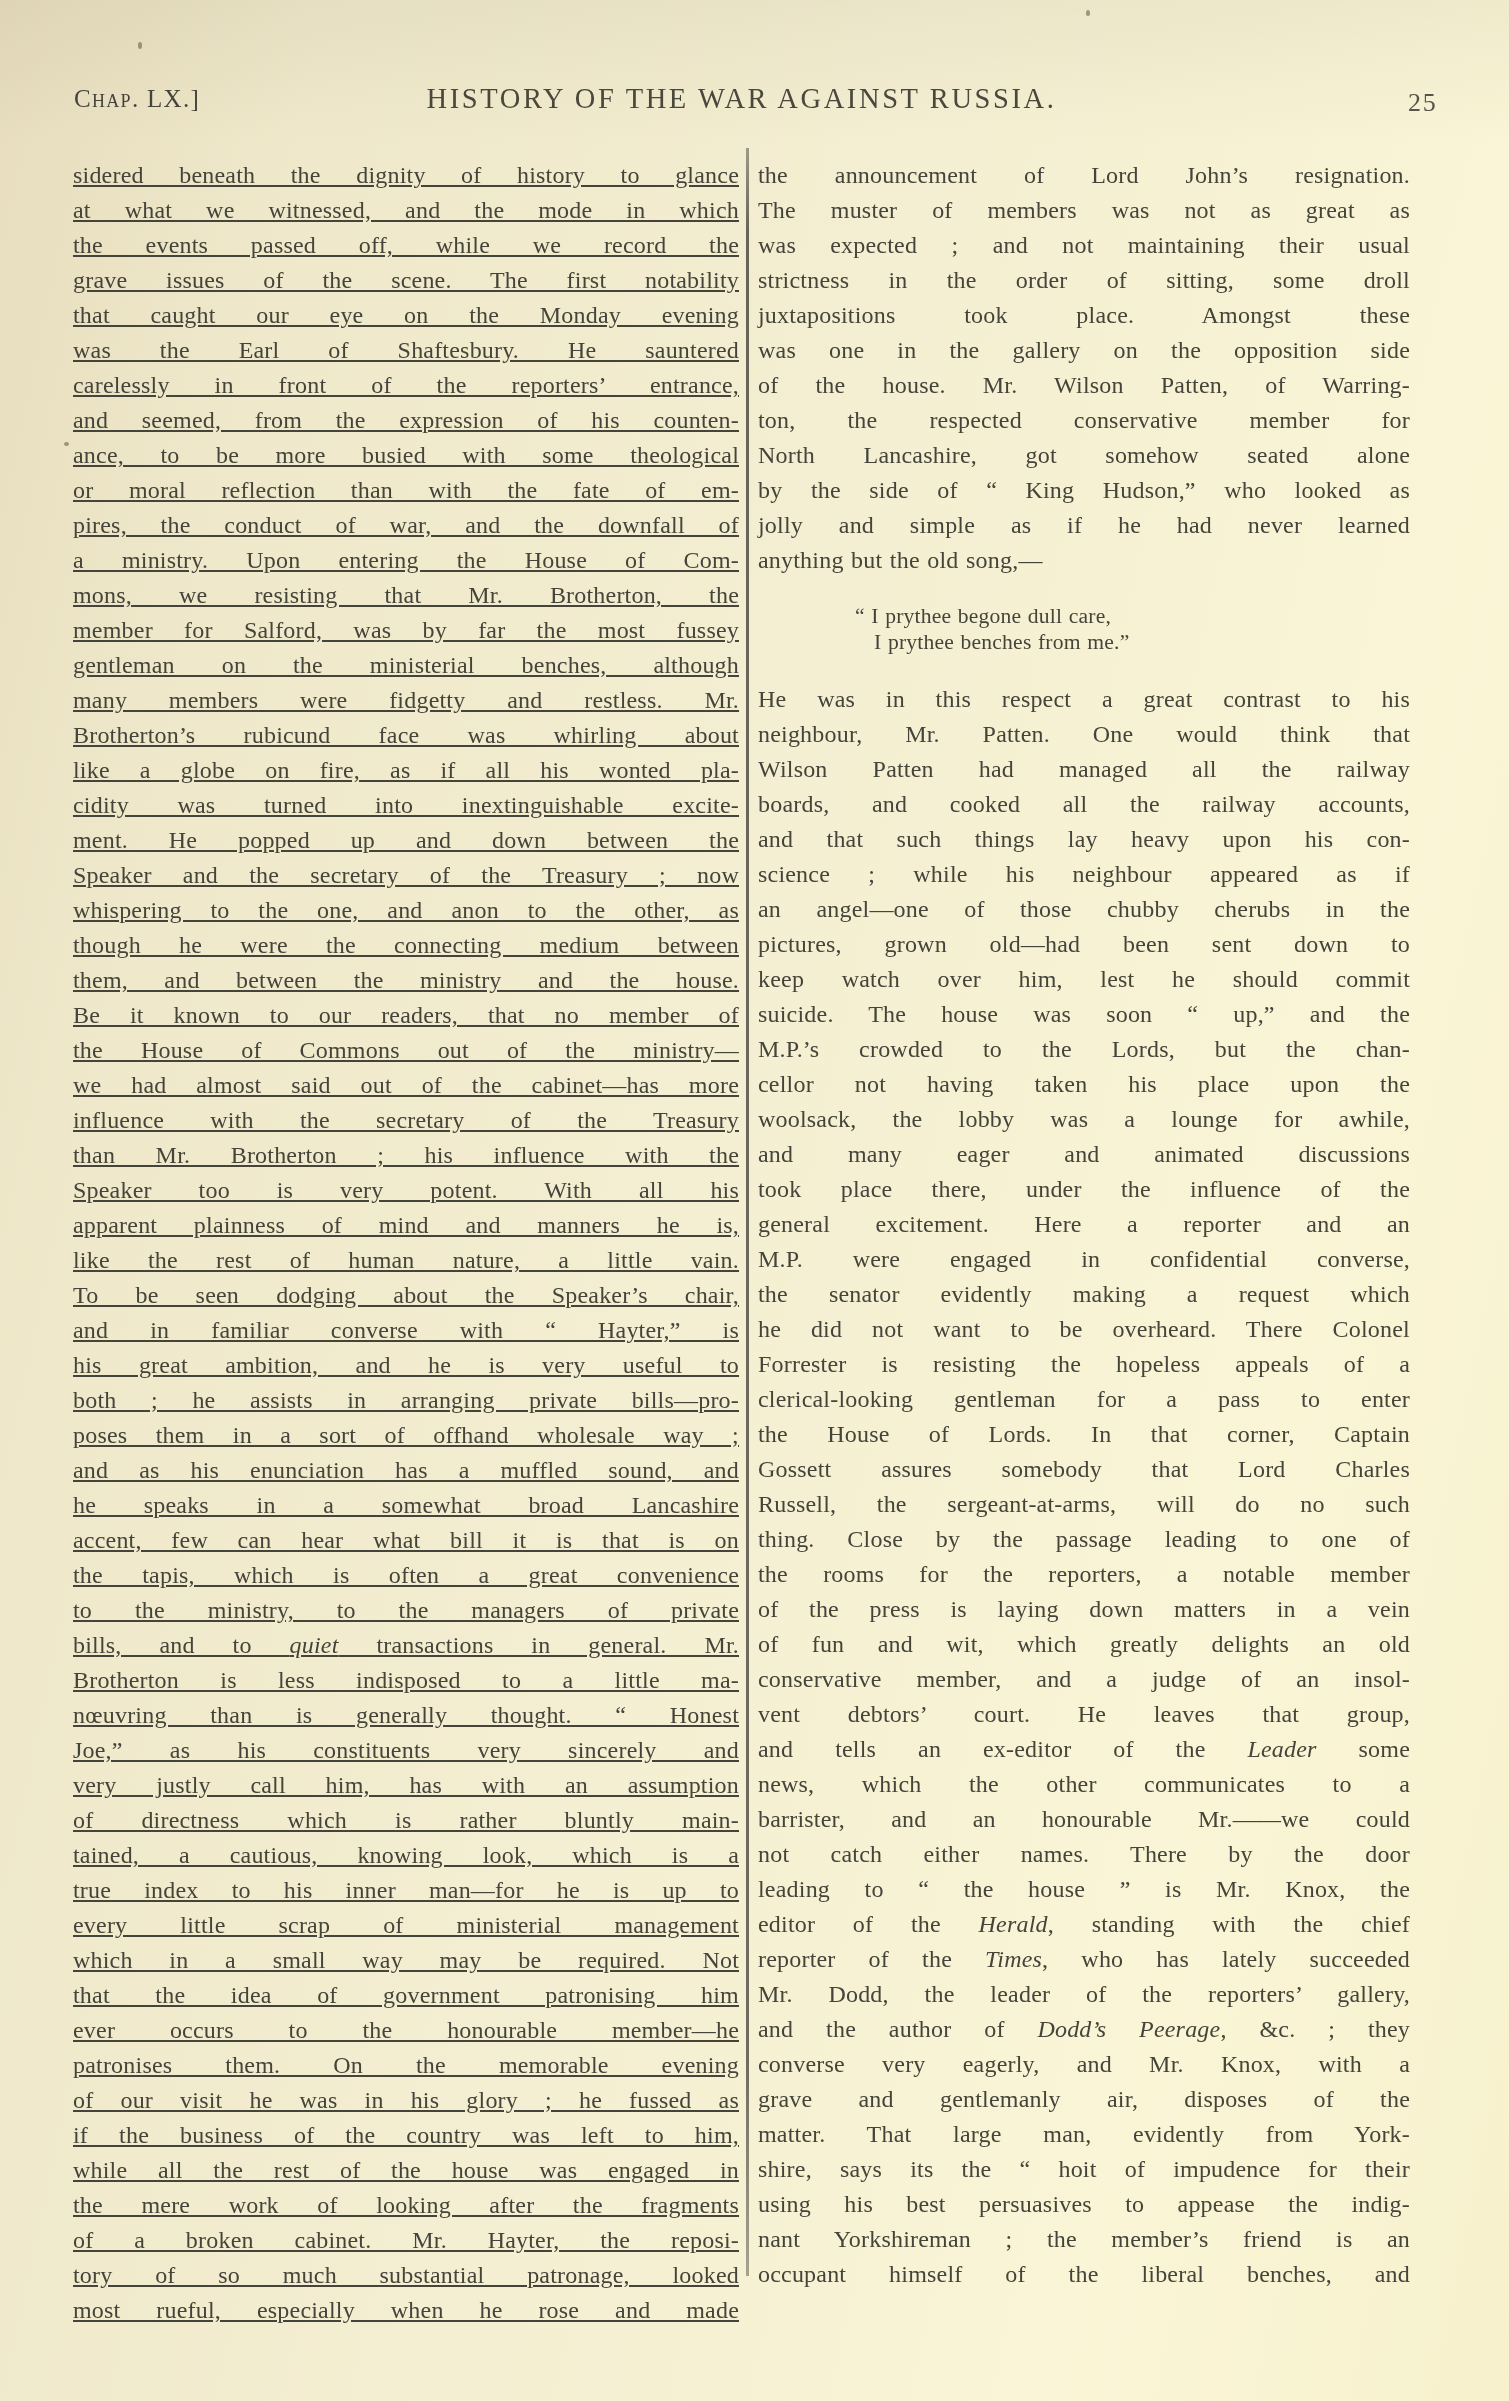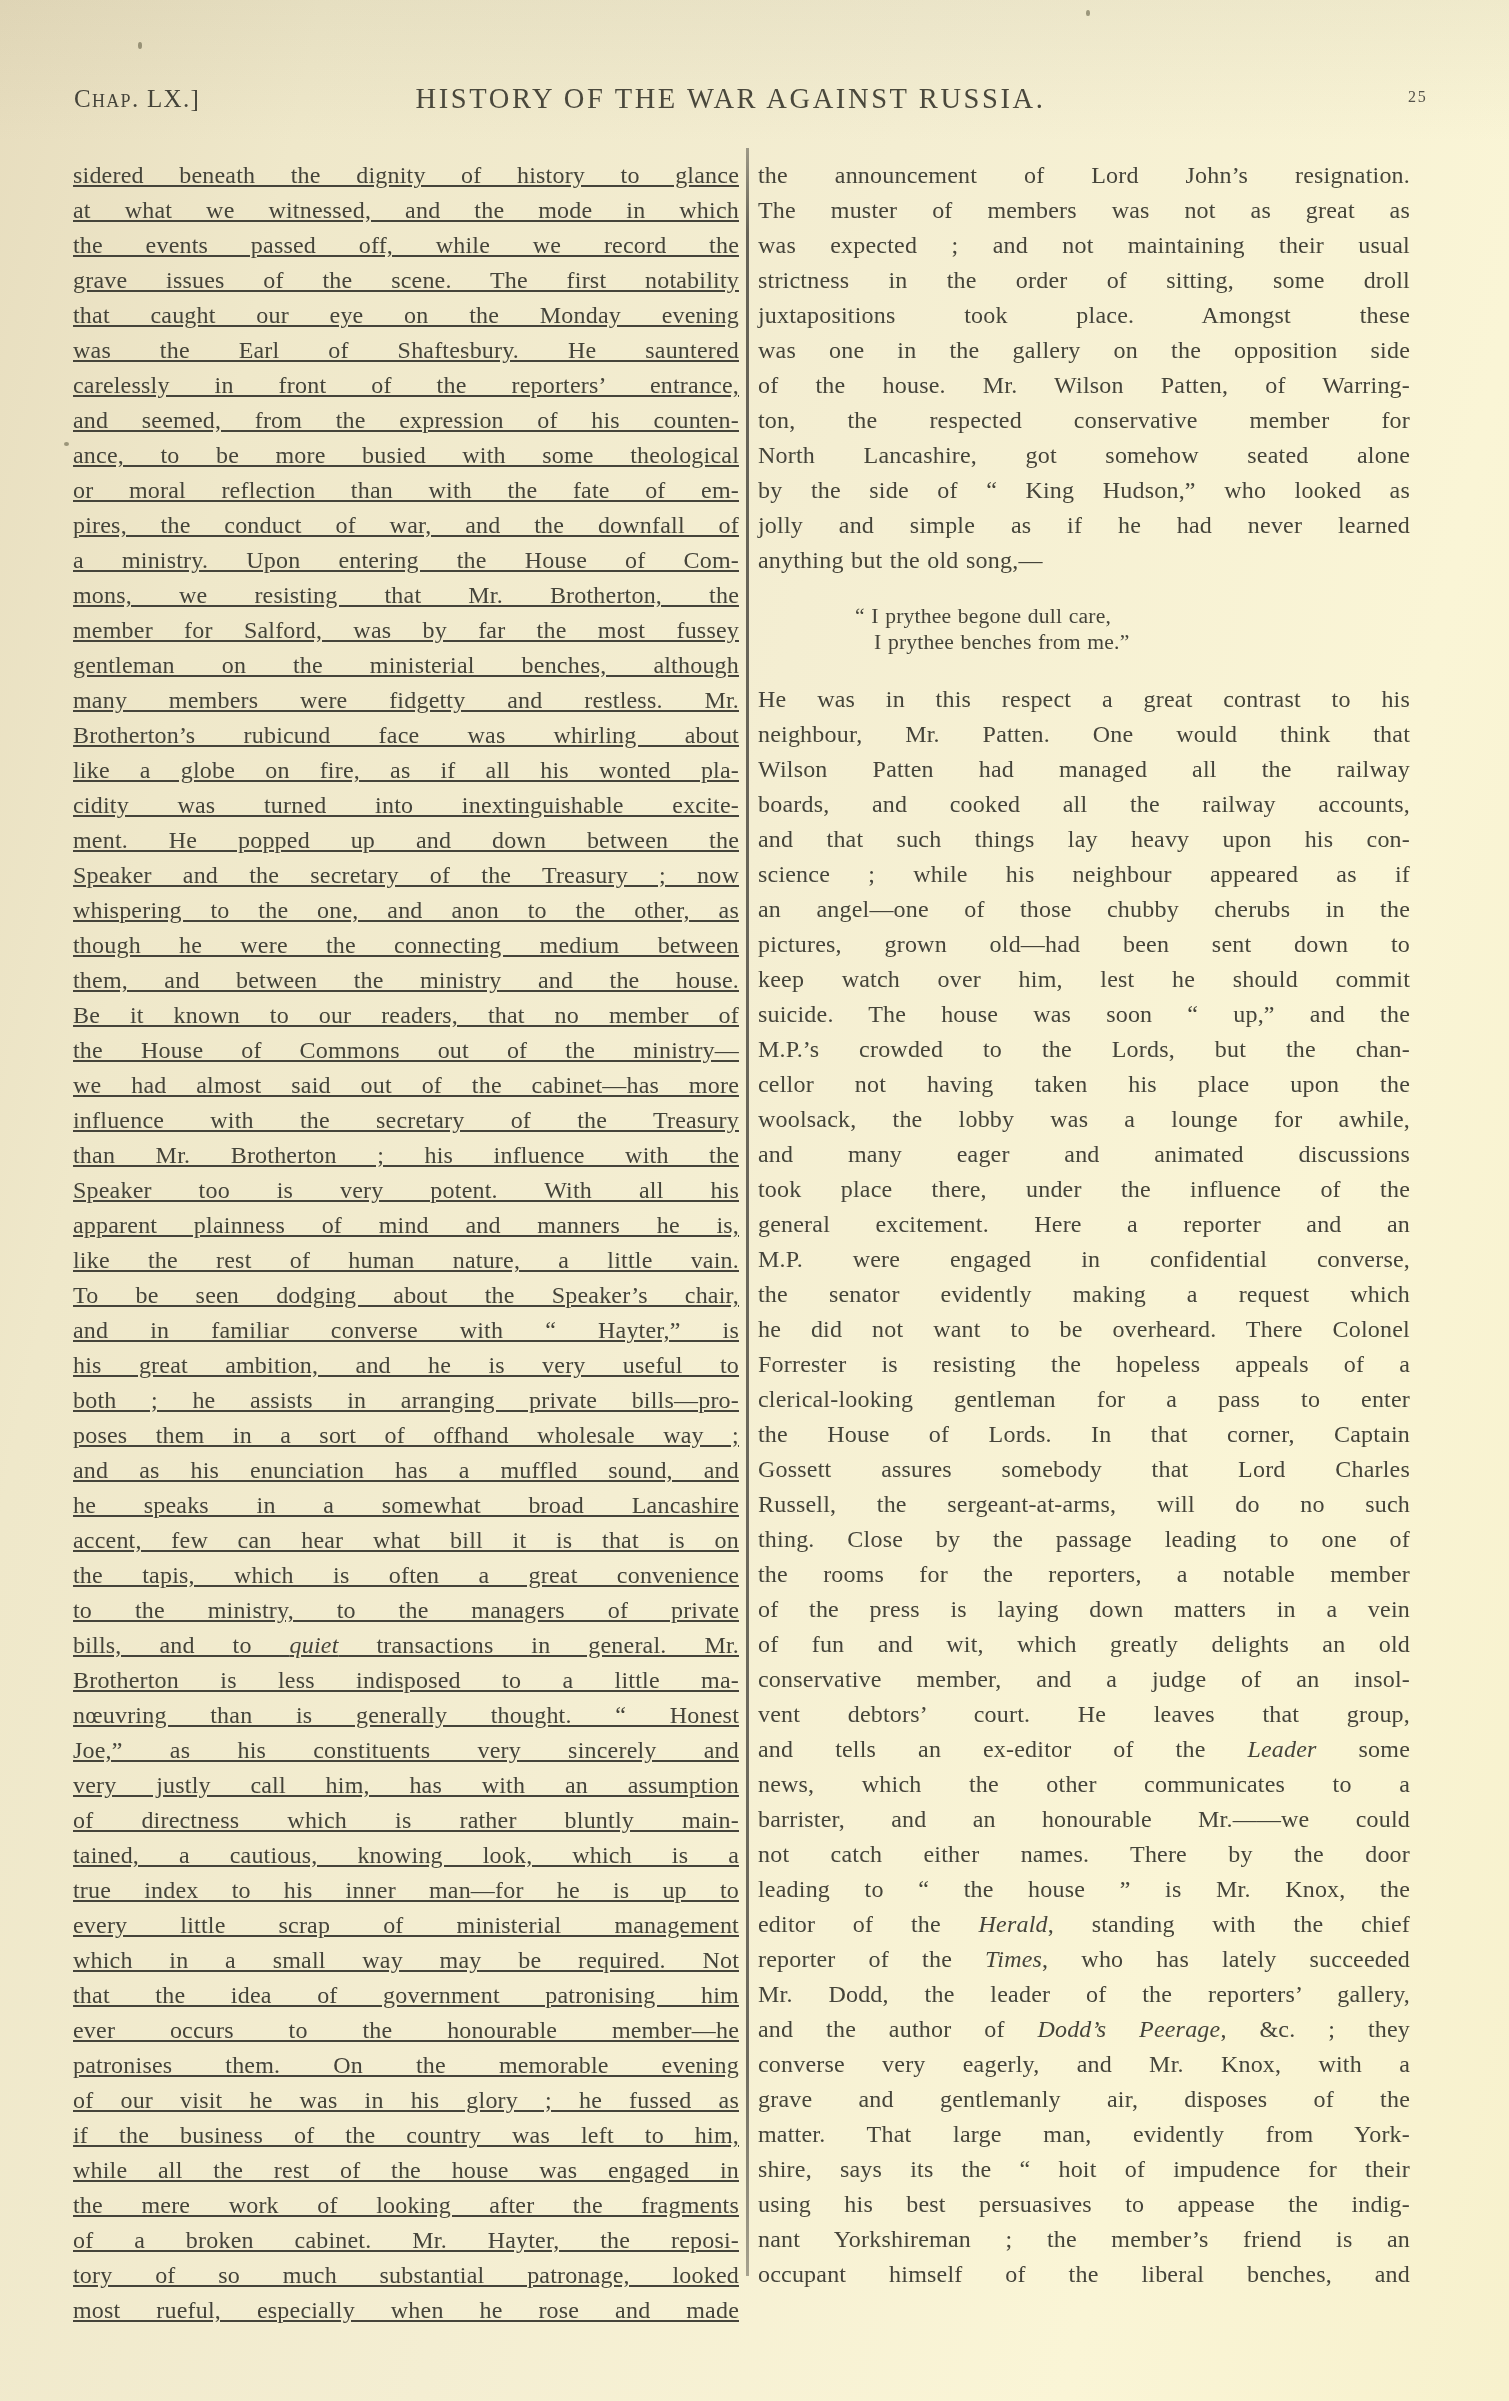--- a/index.html
+++ b/index.html
@@ -20,27 +20,27 @@
     font-family: "Liberation Serif", "DejaVu Serif", serif;
   }
   
   .header { position: absolute; top: 81px; left: 0; width: 100%; height: 38px; }
   .chapter {
     position: absolute; left: 74px; top: 3.5px;
     font-size: 25px; font-variant: small-caps; letter-spacing: 1.3px;
     white-space: nowrap;
   }
   .title {
-    position: absolute; left: 62px; top: 1.7px; width: 1337px;
+    position: absolute; left: 73px; top: 1.7px; width: 1337px;
     text-align: center; font-size: 28.5px; letter-spacing: 2.6px;
     white-space: nowrap; color: #4a483c;
   }
   .pagenum {
     position: absolute; left: 1408px; top: 7px; width: 69px;
-    font-size: 16px; letter-spacing: 1.7px; color: #55534a;
+    font-size: 26px; letter-spacing: 1.7px; color: #55534a;
   }
   
   .columns { position: absolute; top: 158px; left: 0; width: 100%; }
   .col { position: absolute; top: 0; }
   .col-left  { left: 73px;  width: 666px; text-decoration: underline; }
   .col-right { left: 758px; width: 652px; }
   .divider {
     position: absolute; left: 746px; top: 148px; width: 2.6px; height: 2128px;
     background: linear-gradient(180deg, rgba(87,84,74,0.55) 0%, rgba(87,84,74,0.9) 4%, rgba(87,84,74,0.85) 90%, rgba(87,84,74,0.5) 100%);
   }

